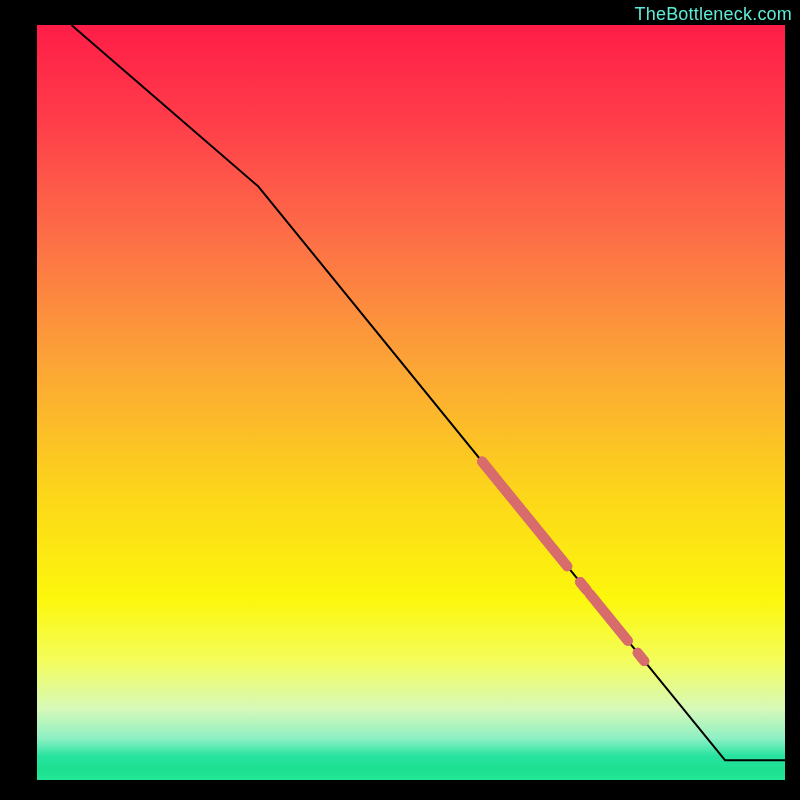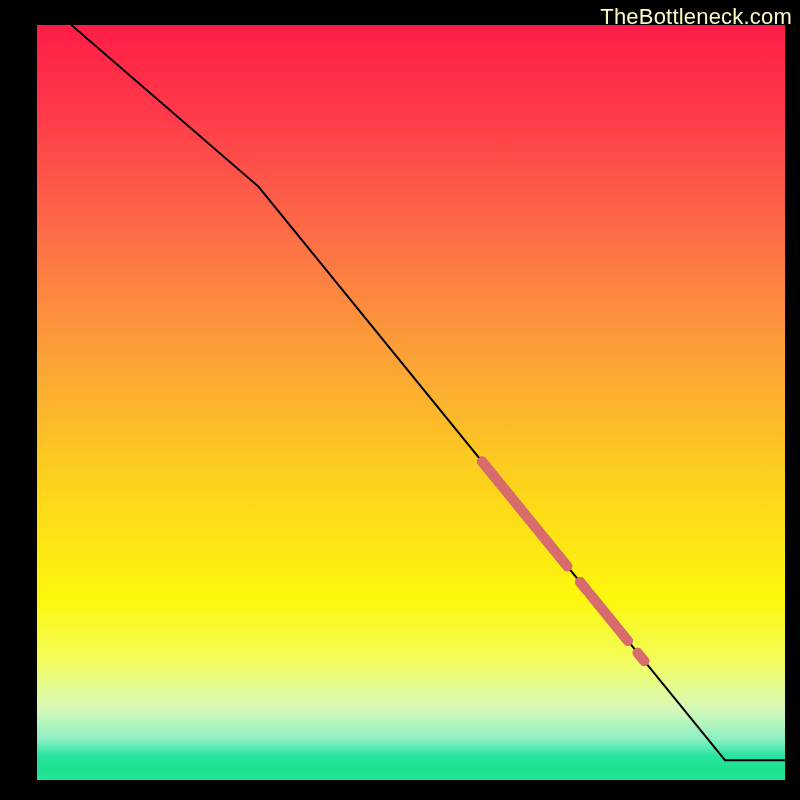--- a/index.html
+++ b/index.html
@@ -14,23 +14,23 @@
   .frame {
     position: relative;
     width: 800px;
     height: 800px;
     background: #000;
   }
   .watermark {
     position: absolute;
     top: 4px;
     right: 8px;
-    font-size: 22px;
+    font-size: 18px;
     font-weight: 500;
-    color: #fef9c3;
+    color: #5eead4;
     letter-spacing: 0.2px;
     z-index: 10;
   }
   svg {
     position: absolute;
     top: 0;
     left: 0;
   }
 </style>
 </head>

